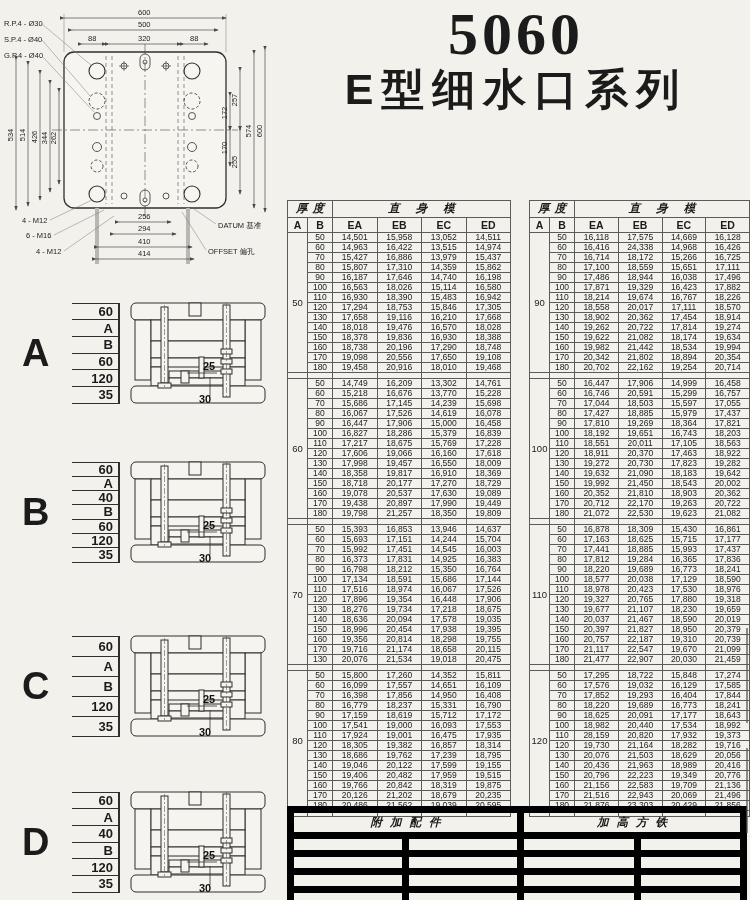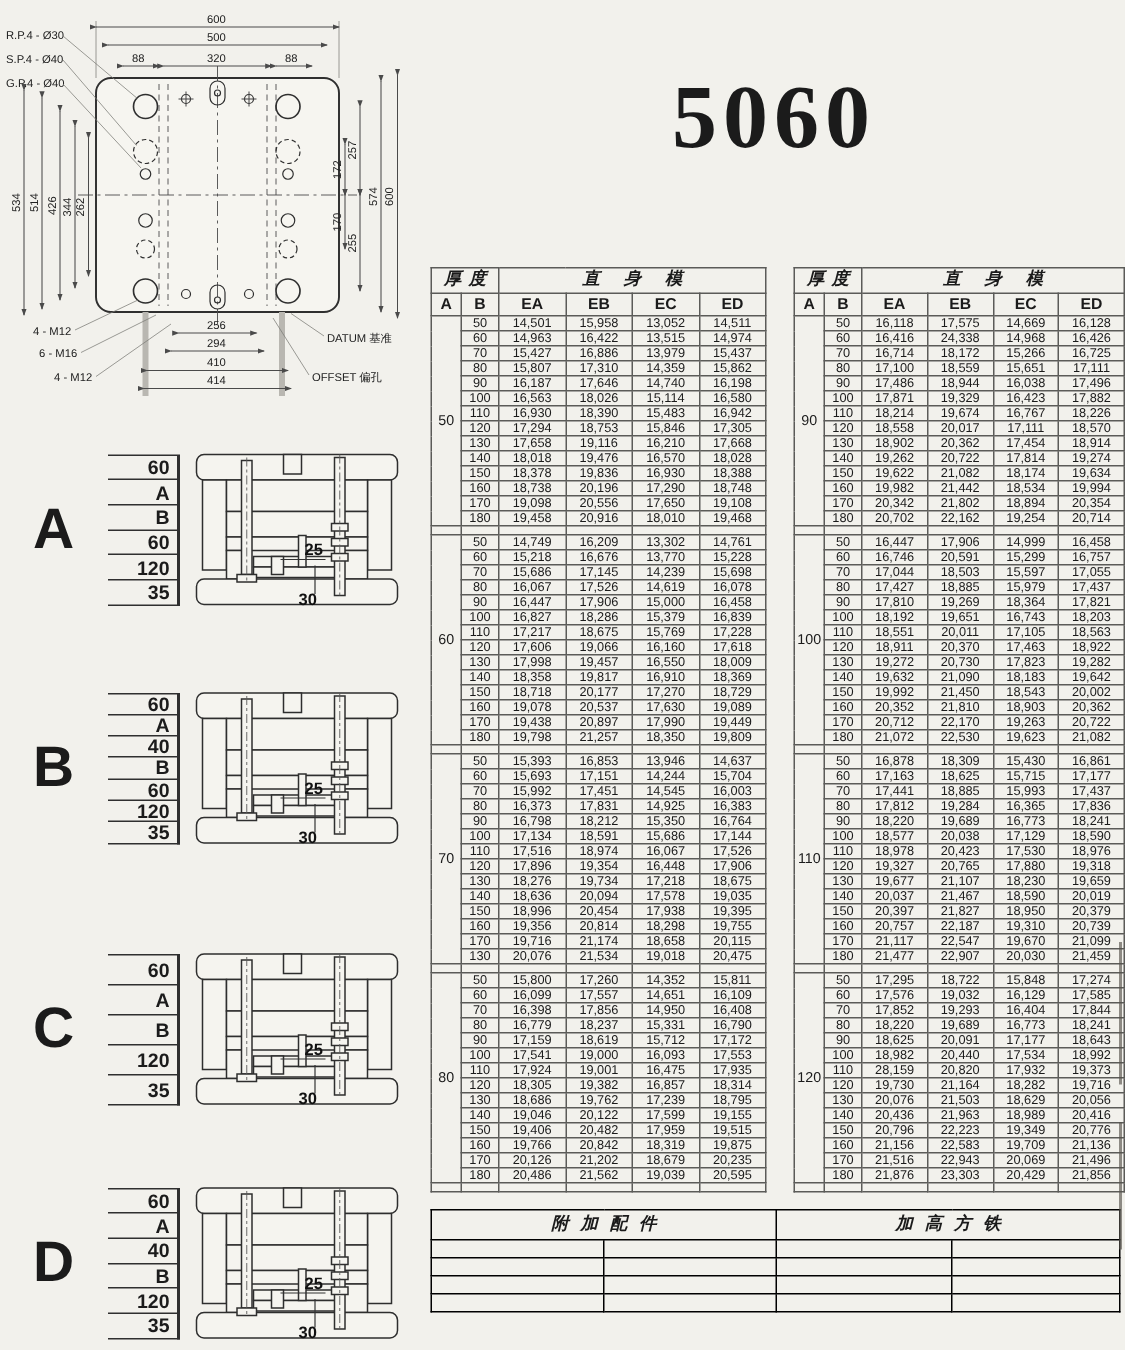--- a/index.html
+++ b/index.html
@@ -5,21 +5,21 @@
   html,body{margin:0;padding:0;}
   body{
     width:750px;height:900px;position:relative;overflow:hidden;
     background:#f2f1ec;
     font-family:"Liberation Sans",sans-serif;color:#1b1b1b;
   }
   .abs{position:absolute;}
 
   
   #title{left:286px;top:4px;width:460px;text-align:center;}
-  #title .code{font-family:"Liberation Serif",serif;font-weight:bold;font-size:60px;line-height:1.0;letter-spacing:4px;margin-top:44px;}
+  #title .code{font-family:"Liberation Serif",serif;font-weight:bold;font-size:60px;line-height:1.0;letter-spacing:4px;}
   #title .series{font-weight:bold;font-size:43px;line-height:1.1;letter-spacing:8px;white-space:nowrap;margin-top:2px;}
 
   
   #drawing{left:2px;top:4px;width:282px;height:290px;}
   #drawing .plate{fill:#f6f5f0;stroke:#2f2f2f;stroke-width:1.3;}
   #drawing .dl{stroke:#4a4a4a;stroke-width:.7;fill:none;}
   #drawing .ext{stroke:#7b7b76;stroke-width:.5;fill:none;}
   #drawing .dash{stroke:#4a4a4a;stroke-width:.6;fill:none;stroke-dasharray:4 3;}
   #drawing .cline{stroke:#4a4a4a;stroke-width:.6;fill:none;stroke-dasharray:10 3 2 3;}
   #drawing .hole{fill:none;stroke:#2f2f2f;stroke-width:1.1;}
@@ -33,47 +33,48 @@
   .dletter{width:50px;font-size:38px;font-weight:bold;padding-left:10px;}
   .ladder{width:46px;height:100px;display:flex;flex-direction:column;border-right:2px solid #2f2f2f;border-bottom:1.3px solid #2f2f2f;}
   .lrow{flex:1;display:flex;align-items:center;justify-content:flex-end;padding-right:5px;font-weight:bold;font-size:13px;border-top:1.3px solid #2f2f2f;line-height:1;}
   svg.mold{width:152px;height:108px;margin-left:2px;}
   .mg rect{fill:#f5f4ef;stroke:#2e2e2e;stroke-width:1;}
   .cl{stroke:#5a5a5a;stroke-width:.6;stroke-dasharray:6 2 2 2;}
   .ld{stroke:#333;stroke-width:.8;}
   .inner-dim{font-size:11px;font-weight:bold;fill:#111;font-family:"Liberation Sans",sans-serif;}
 
   
-  .spec-wrap{position:absolute;top:178px;}
+  .spec-wrap{position:absolute;top:200px;}
   #left-table-wrap{left:287px;width:224px;}
   #right-table-wrap{left:529px;width:221px;}
   table.spec{border-collapse:collapse;table-layout:fixed;width:100%;border:1.6px solid #3a3a3a;}
   .spec th,.spec td{border:1px solid #5b5b58;padding:0;text-align:center;font-size:8.5px;height:9px;line-height:1;white-space:nowrap;overflow:hidden;}
   .spec tr.hrow1 th{font-size:11.5px;height:16px;font-family:"Liberation Serif",serif;font-style:italic;font-weight:bold;}
   .spec tr.hrow1 th.wide{letter-spacing:16px;text-indent:16px;}
   .spec tr.hrow1 th.thk{letter-spacing:5px;text-indent:5px;}
   .spec tr.hrow2 th{font-size:10.5px;height:14px;font-weight:bold;}
   .spec td.acell{font-size:9.5px;}
   .spec tr.spacer td{height:5px;}
 
   
   #acc-wrap{left:287px;top:806px;width:460px;}
   table.acc{border-collapse:collapse;table-layout:fixed;width:100%;border:1.6px solid #3a3a3a;}
-  .acc th,.acc td{border:1px solid #000000;padding:0;font-size:9px;height:11px;line-height:1;white-space:nowrap;margin-top:12px;}
+  .acc th,.acc td{border:7px solid #000000;padding:0;font-size:9px;height:11px;line-height:1;white-space:nowrap;margin-top:12px;}
   .acc tr.h th{font-size:11.5px;height:19px;font-family:"Liberation Serif",serif;font-style:italic;font-weight:bold;letter-spacing:8px;text-indent:8px;}
   .acc .lsep{border-left:1.6px solid #3a3a3a;}
 
   
   .edge{position:absolute;background:#56534d;width:2px;right:2px;opacity:.65;}
 </style>
 </head>
 <body>
 
 <div class="abs" id="title">
   <div class="code">5060</div>
+  <div class="series">E型细水口系列</div>
 </div>
 
 <svg class="abs" id="drawing" viewBox="0 0 282 290">
   <defs>
     <marker id="ar" markerWidth="7" markerHeight="5" refX="6" refY="2.5" orient="auto">
       <path d="M0,0 L7,2.5 L0,5 z" fill="#4a4a4a"></path>
     </marker>
   </defs>
 
   <rect class="plate" x="62" y="48" width="162" height="156" rx="10"></rect>

